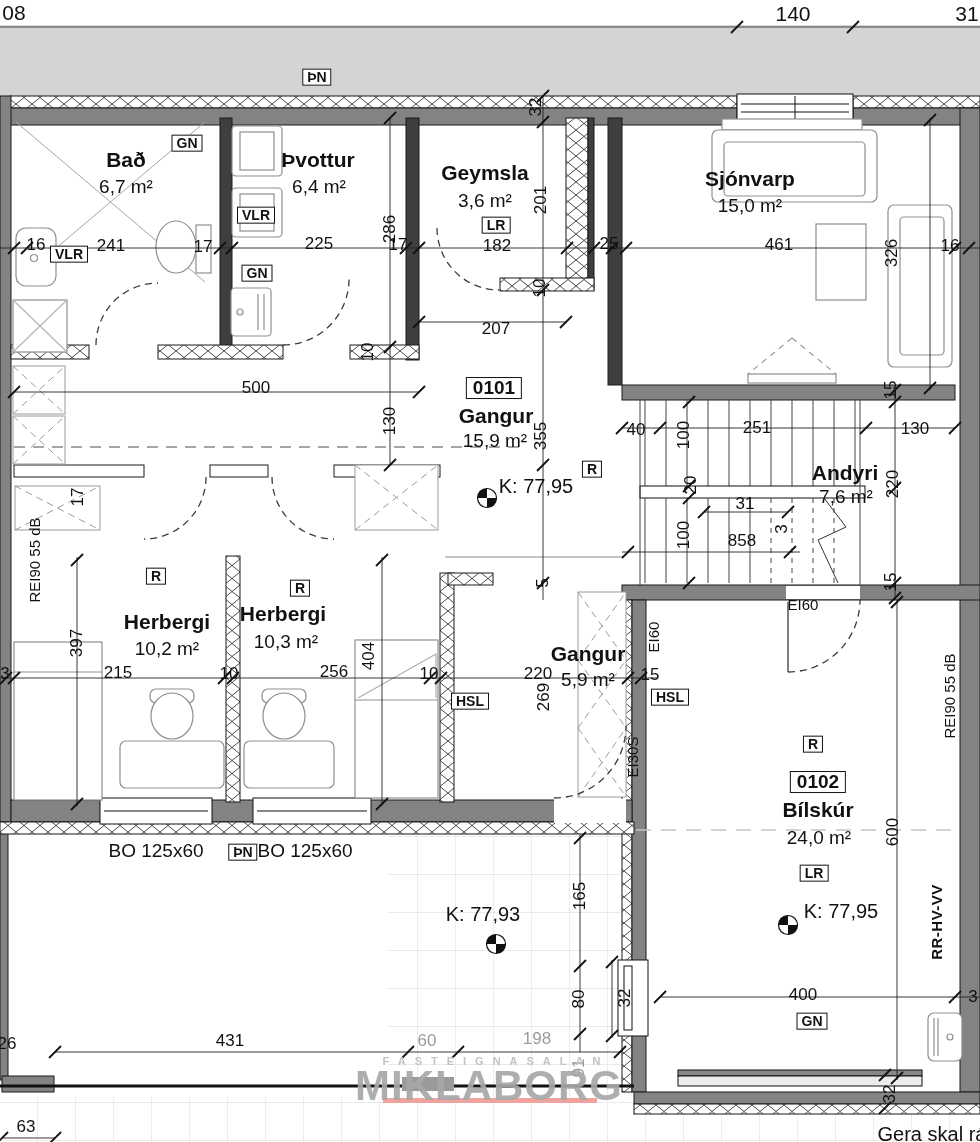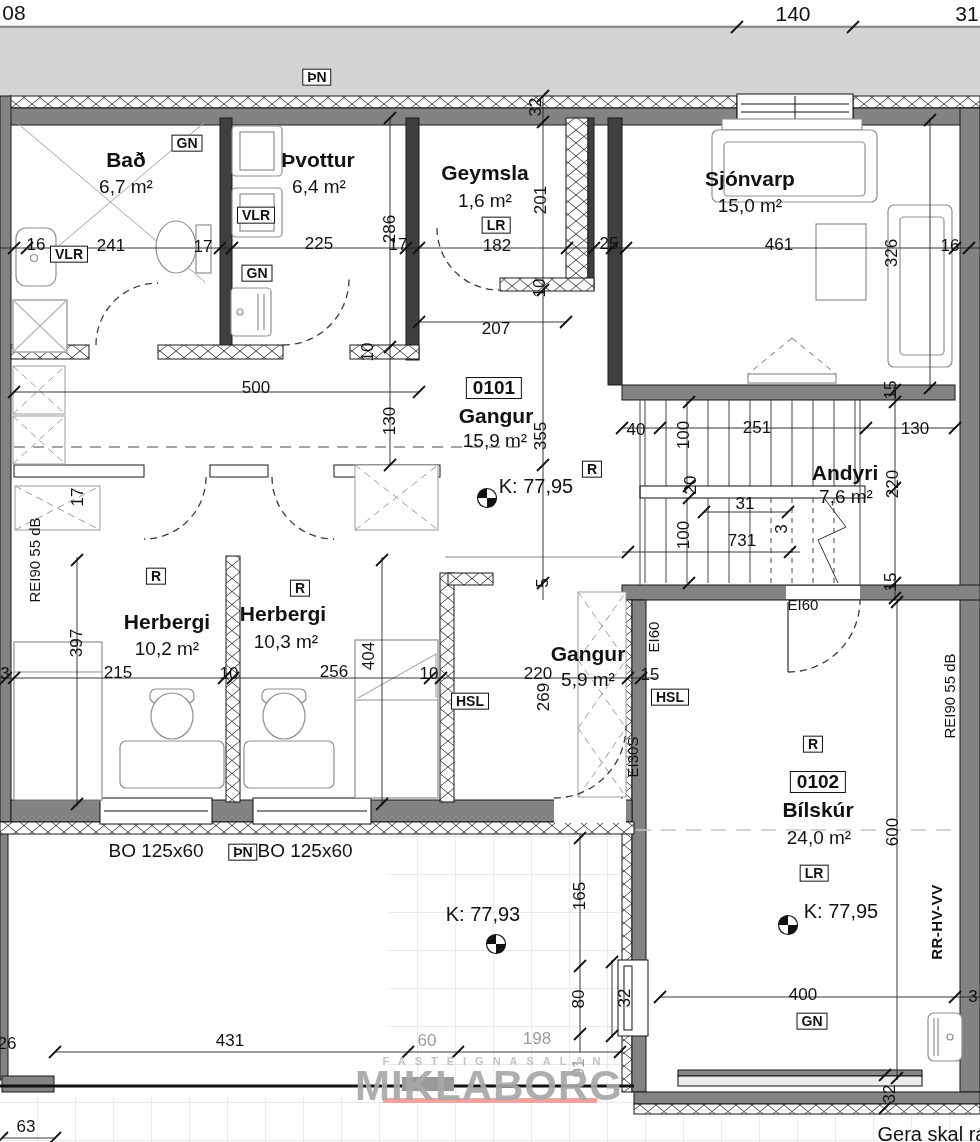--- a/index.html
+++ b/index.html
@@ -351,21 +351,21 @@
       <span class="lbl b" style="left: 317px; top: 77px;">ÞN</span>
       <span class="lbl d rot" style="left: 536px; top: 107px;">32</span>
       <span class="lbl r" style="left: 126px; top: 160px;">Bað</span>
       <span class="lbl a" style="left: 126px; top: 187px;">6,7 m²</span>
       <span class="lbl b" style="left: 187px; top: 143px;">GN</span>
       <span class="lbl r" style="left: 318px; top: 160px;">Þvottur</span>
       <span class="lbl a" style="left: 319px; top: 187px;">6,4 m²</span>
       <span class="lbl b" style="left: 256px; top: 215px;">VLR</span>
       <span class="lbl b" style="left: 257px; top: 273px;">GN</span>
       <span class="lbl r" style="left: 485px; top: 173px;">Geymsla</span>
-      <span class="lbl a" style="left: 485px; top: 201px;">1,6 m²</span>
+      <span class="lbl a" style="left: 485px; top: 201px;">3,6 m²</span>
       <span class="lbl b" style="left: 496px; top: 225px;">LR</span>
       <span class="lbl d rot" style="left: 541px; top: 200px;">201</span>
       <span class="lbl r" style="left: 750px; top: 179px;">Sjónvarp</span>
       <span class="lbl a" style="left: 750px; top: 206px;">15,0 m²</span>
       <span class="lbl d" style="left: 36px; top: 245px;">16</span>
       <span class="lbl b" style="left: 69px; top: 254px;">VLR</span>
       <span class="lbl d" style="left: 111px; top: 246px;">241</span>
       <span class="lbl d" style="left: 203px; top: 247px;">17</span>
       <span class="lbl d" style="left: 319px; top: 244px;">225</span>
       <span class="lbl d rot" style="left: 390px; top: 229px;">286</span>
@@ -389,21 +389,21 @@
       <span class="lbl d" style="left: 636px; top: 430px;">40</span>
       <span class="lbl d rot" style="left: 684px; top: 435px;">100</span>
       <span class="lbl d" style="left: 757px; top: 428px;">251</span>
       <span class="lbl d" style="left: 915px; top: 429px;">130</span>
       <span class="lbl r" style="left: 845px; top: 473px;">Andyri</span>
       <span class="lbl a" style="left: 846px; top: 497px;">7,6 m²</span>
       <span class="lbl d rot" style="left: 893px; top: 484px;">220</span>
       <span class="lbl d rot" style="left: 691px; top: 485px;">20</span>
       <span class="lbl d" style="left: 745px; top: 504px;">31</span>
       <span class="lbl d rot" style="left: 684px; top: 535px;">100</span>
-      <span class="lbl d" style="left: 742px; top: 541px;">731</span>
+      <span class="lbl d" style="left: 742px; top: 541px;">858</span>
       <span class="lbl d rot" style="left: 782px; top: 529px;">3</span>
       <span class="lbl d rot" style="left: 891px; top: 390px;">15</span>
       <span class="lbl d rot" style="left: 891px; top: 582px;">15</span>
       <span class="lbl n rot" style="left: 35px; top: 560px;">REI90  55 dB</span>
       <span class="lbl d rot" style="left: 78px; top: 497px;">17</span>
       <span class="lbl b" style="left: 156px; top: 576px;">R</span>
       <span class="lbl r" style="left: 167px; top: 622px;">Herbergi</span>
       <span class="lbl a" style="left: 167px; top: 649px;">10,2 m²</span>
       <span class="lbl b" style="left: 300px; top: 588px;">R</span>
       <span class="lbl r" style="left: 283px; top: 614px;">Herbergi</span>

